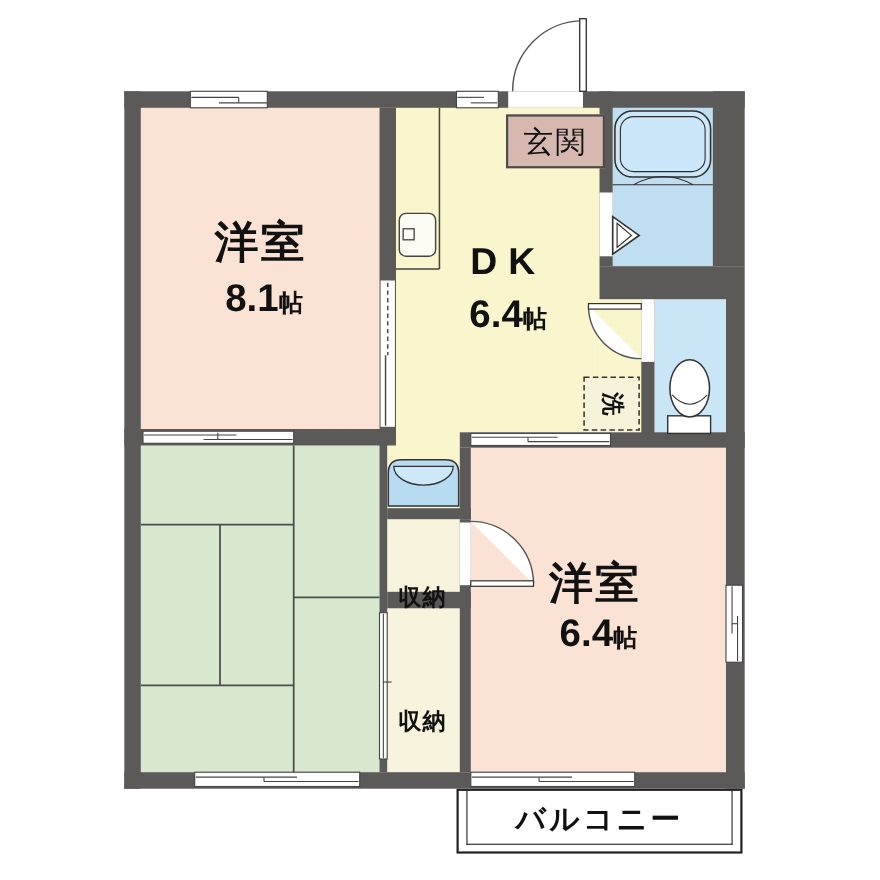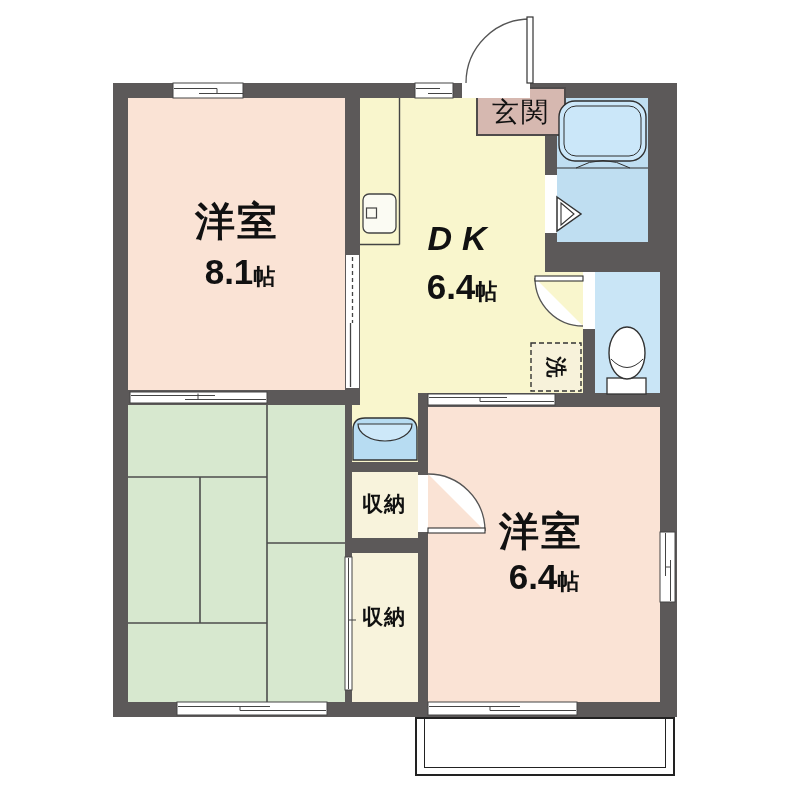--- a/index.html
+++ b/index.html
@@ -6,31 +6,31 @@
   #plan{position:relative;width:800px;height:800px;background:#fff;overflow:hidden;
         font-family:"Liberation Sans","DejaVu Sans",sans-serif;color:#111;}
   .floor{position:absolute;z-index:1;}
   .f-pink{background:#fae3d5;}
   .f-yellow{background:#f9f6cd;}
   .f-green{background:#d7e8cf;}
   .f-cream{background:#f8f3dc;}
   .f-bath{background:#bfdef1;}
   .f-toilet{background:#c9e5f6;}
   .wall{position:absolute;background:#5c5959;z-index:3;}
-  #genkan-box{position:absolute;left:460px;top:87px;width:90px;height:49px;
+  #genkan-box{position:absolute;left:460px;top:104px;width:90px;height:49px;
       background:#d6b8b0;border:2px solid#4f4b4b;box-sizing:border-box;z-index:4;
-      display:flex;align-items:center;justify-content:center;margin-left:16px;}
+      display:flex;align-items:center;justify-content:center;}
   #svg-overlay{position:absolute;left:0;top:0;z-index:5;}
   .label{position:absolute;z-index:6;font-weight:700;white-space:nowrap;
       transform:translate(-50%,-50%);text-align:center;line-height:1.05;}
   .rname{font-size:40px;letter-spacing:2px;text-align:right;}
   .rsize{font-size:35px;}
   .runit{font-size:22px;}
   .dk-name{font-size:34px;letter-spacing:10px;}
-  .closet{font-size:21px;letter-spacing:1px;}
+  .closet{font-size:21px;letter-spacing:1px;margin-top:40px;}
   .genkan{font-size:27px;letter-spacing:2px;}
   .balcony-text{font-size:27px;letter-spacing:3px;}
   .laundry{font-size:21px;transform:translate(-50%,-50%) rotate(90deg);}
   #balcony{position:absolute;left:415px;top:717px;width:260px;height:59px;
       background:#fff;border:2px solid #222;box-sizing:border-box;z-index:2;}
   #balcony .inner{position:absolute;left:7px;right:7px;top:-2px;bottom:6px;
       border:1px solid #222;border-top:none;}
 </style>
 </head>
 <body>
@@ -184,25 +184,26 @@
       <line x1="200" y1="477" x2="200" y2="623"></line>
       <line x1="128" y1="477" x2="267" y2="477"></line>
       <line x1="267" y1="543" x2="345" y2="543"></line>
       <line x1="128" y1="623" x2="267" y2="623"></line>
     </g>
   </svg>
 
   <div class="label rname" style="left:237px;top:221px;">洋室</div>
   <div class="label" style="left:240px;top:272px;"><span class="rsize">8.1</span><span class="runit">帖</span></div>
 
-  <div class="label dk-name" style="left:462px;top:239px;font-style:italic;">DK</div>
+  <div class="label dk-name" style="left:462px;top:239px;">DK</div>
   <div class="label" style="left:462px;top:287px;"><span class="rsize">6.4</span><span class="runit">帖</span></div>
 
 
   <div class="label rname" style="left:541px;top:531px;">洋室</div>
   <div class="label" style="left:544px;top:577px;"><span class="rsize">6.4</span><span class="runit">帖</span></div>
 
   <div class="label closet" style="left:384px;top:504px;">収納</div>
   <div class="label closet" style="left:384px;top:617px;">収納</div>
 
   <div class="label laundry" style="left:556px;top:367px;">洗</div>
 
+  <div class="label balcony-text" style="left:545px;top:745px;">バルコニー</div>
 </div>
 
 </body></html>

